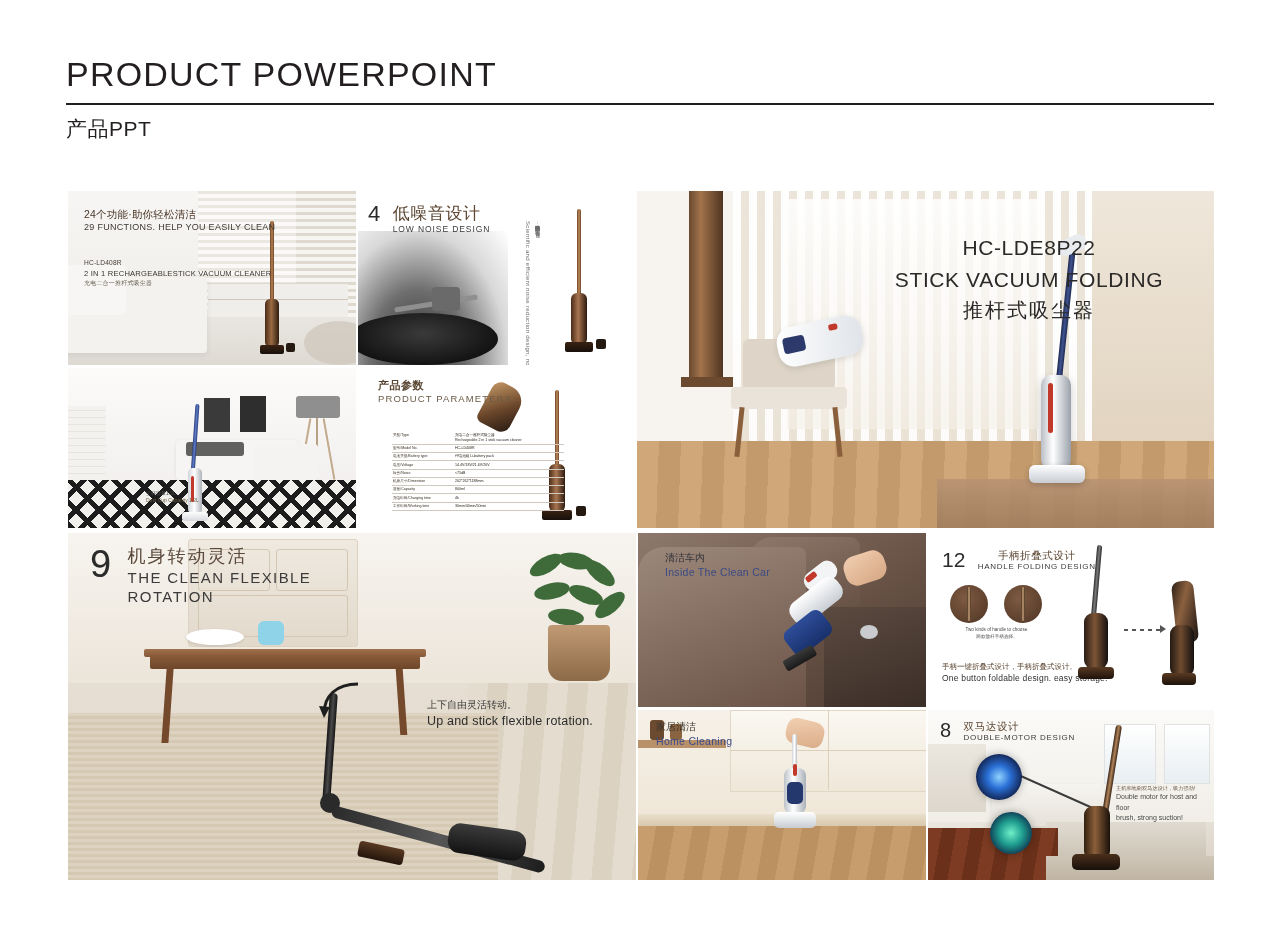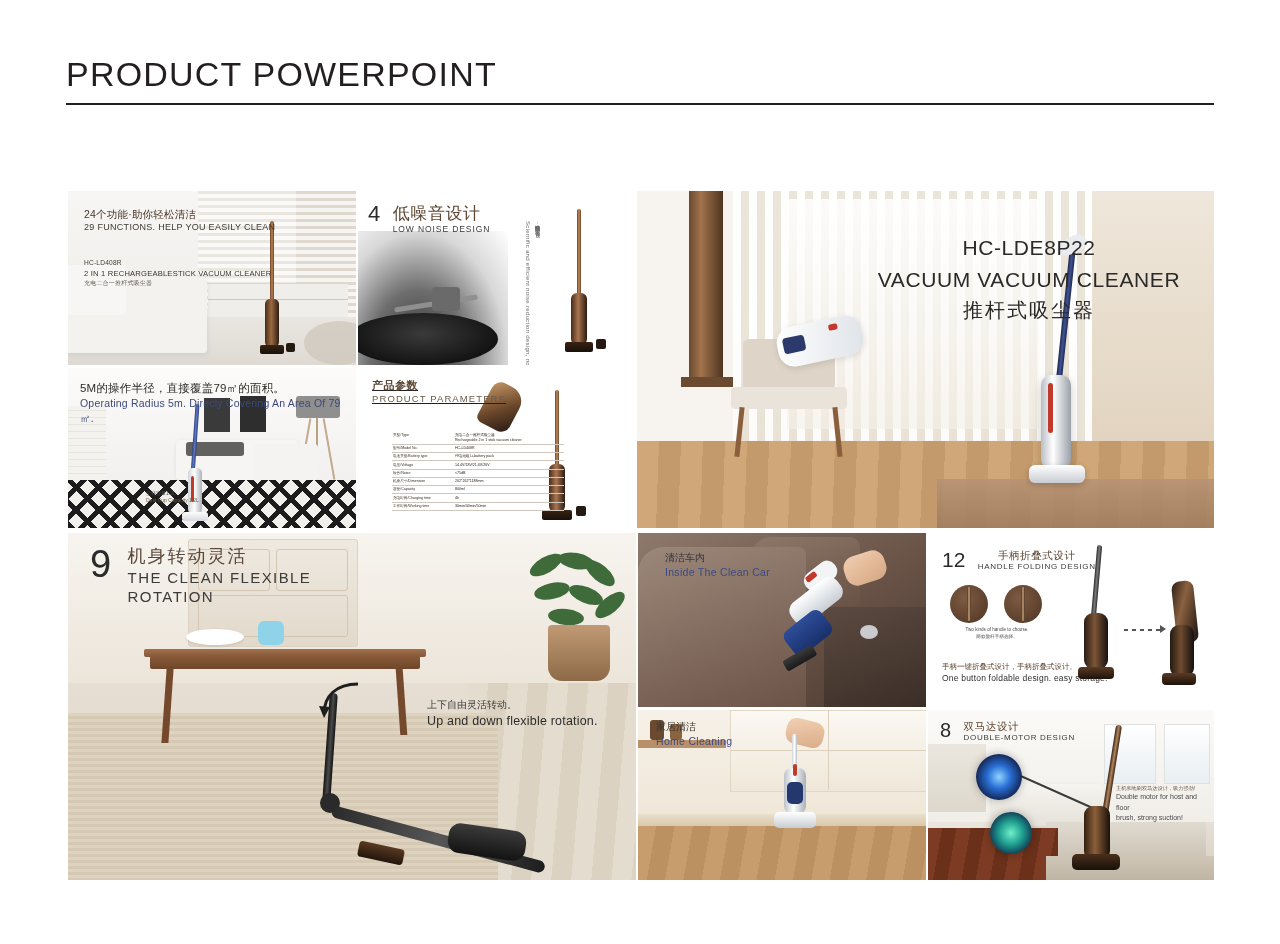--- a/index.html
+++ b/index.html
@@ -377,20 +377,21 @@
   .noise-en{font-size:8.5px;color:#3b3b3b;letter-spacing:.9px;line-height:1.35;}
 </style>
 </head>
 <body>
 
 <div class="page">
 
   <div class="header">
     <h1>PRODUCT POWERPOINT</h1>
     <div class="rule"></div>
+    <h2>产品PPT</h2>
   </div>
 
   <div class="panel" id="p-functions">
     <div class="room1-wall"></div>
     <div class="room1-blinds"></div>
     <div class="room1-blinds2"></div>
     <div class="room1-cabinet"></div>
     <div class="room1-cabline"></div>
     <div class="room1-floor"></div>
     <div class="room1-rug"></div>
@@ -447,32 +448,28 @@
     <div class="room2-sofa"></div>
     <div class="room2-sofa2"></div>
     <div class="room2-pillow"></div>
     <div class="room2-rug"></div>
     <div class="vac3">
       <div class="pole"></div>
       <div class="body"></div>
       <div class="stripe"></div>
       <div class="head"></div>
     </div>
-    <div class="cap" style="left:12px;top:12px;">
-      <div class="radcn">5M的操作半径，直接覆盖79㎡的面积。</div>
-      <div class="raden">Operating Radius 5m. Direcly Covering An Area Of 79 ㎡.</div>
-    </div>
     <div class="cap" style="left:78px;top:122px;">
       <div class="radsub1">尘杯容量1.2L</div>
       <div class="radsub2">Dust Cup Capacity 1.2L</div>
     </div>
   </div>
 
   <div class="panel" id="p-params">
-    <div class="cap" style="left:14px;top:10px;text-decoration:underline;">
+    <div class="cap" style="left:20px;top:10px;">
       <div class="params-title-cn">产品参数</div>
       <div class="params-title-en">PRODUCT PARAMETERS</div>
     </div>
     <div class="vac-hand"></div>
     <div class="vac5">
       <div class="pole"></div>
       <div class="body"></div>
       <div class="head"></div>
       <div class="plug"></div>
     </div>
@@ -542,21 +539,21 @@
     </div>
     <div class="hero-vac">
       <div class="pole"></div>
       <div class="grip"></div>
       <div class="body"></div>
       <div class="stripe"></div>
       <div class="head"></div>
     </div>
     <div class="hero-caption">
       <div class="l1">HC-LDE8P22</div>
-      <div class="l2">VACUUM VACUUM CLEANER</div>
+      <div class="l2">STICK VACUUM FOLDING</div>
       <div class="l3">推杆式吸尘器</div>
     </div>
   </div>
 
   <div class="panel" id="p-rotation">
     <div class="rot-wall"></div>
     <div class="rot-cabinet"></div>
     <div class="rot-cab-d1"></div>
     <div class="rot-cab-d2"></div>
     <div class="rot-cab-d3"></div>
@@ -596,21 +593,21 @@
     </span>
   </div>
 
   <svg class="rot-arrow" viewBox="0 0 44 40">
     <path d="M40 4 C18 4 6 16 6 34" stroke="#1e1e1e" stroke-width="3" fill="none"></path>
     <path d="M6 38 L1 26 L12 27 Z" fill="#1e1e1e"></path>
   </svg>
 
   <div class="rot-note">
     <div class="cn2">上下自由灵活转动。</div>
-    <div class="en2">Up and down flexible rotation.</div>
+    <div class="en2">Up and stick flexible rotation.</div>
   </div>
 
   <div class="panel" id="p-car">
     <div class="car-seatB"></div>
     <div class="car-console"></div>
     <div class="car-shift"></div>
     <div class="car-seatA"></div>
     <div class="car-hand"></div>
     <div class="car-vac">
       <div class="grip"></div>

